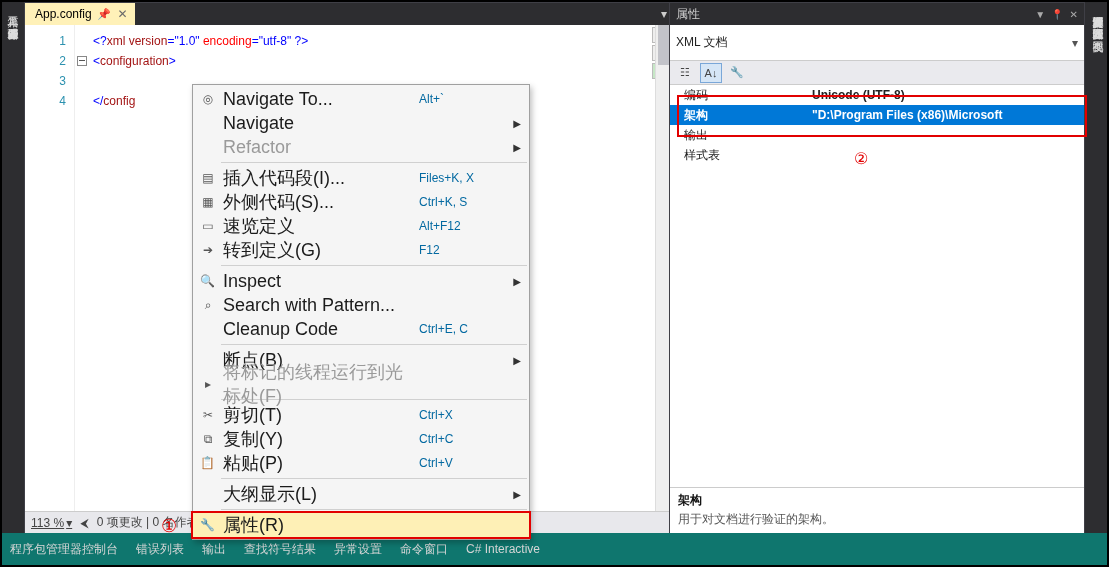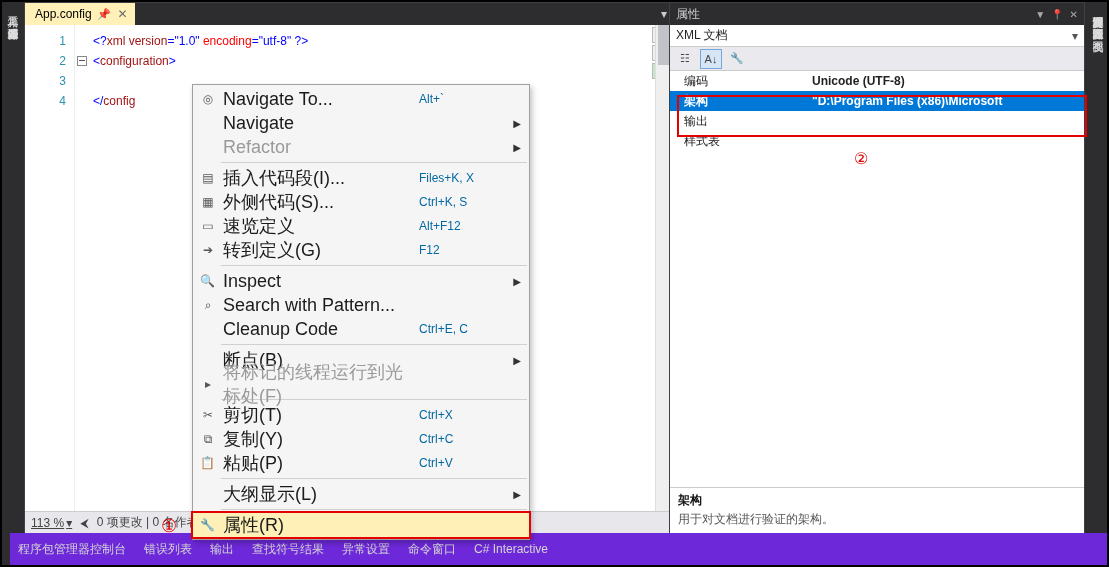--- a/index.html
+++ b/index.html
@@ -39,37 +39,37 @@
 .cm-label { flex:1; padding-left:4px; font-size:18px;}
 .cm-short { width:90px; text-align:left; color:#0369a1; font-size:12px;}
 .cm-arrow { width:12px; text-align:right; color:#333; font-size:10px;}
 .cm-sep { height:1px; margin:3px 2px 3px 28px; background:#d0d0d0;}
 .callout2 { position:absolute; left:852px; top:147px; color:#e20000; font-size:16px; z-index:60;}
 
 .props { position:absolute; right:22px; top:0; width:416px; height:532px; background:#fff; border:1px solid #3f3f46;}
 .props-title { height:22px; background:#2d2d30; color:#d0d0d0; display:flex; align-items:center; padding:0 6px; gap:6px;}
 .props-title .spacer{flex:1;}
 .props-title .tic { font-size:10px; color:#aaa;}
-.props-sub { height:22px; background:#fff; display:flex; align-items:center; padding:0 6px; color:#222; border-bottom:1px solid #ccc;}
+.props-sub { height:36px; background:#fff; display:flex; align-items:center; padding:0 6px; color:#222; border-bottom:1px solid #ccc;}
 .props-sub .dd{margin-left:auto;color:#555;}
 .props-tool { height:24px; background:#eaeaee; display:flex; align-items:center; padding:0 4px; gap:4px; border-bottom:1px solid #ccc;}
 .tbtn { width:22px;height:20px;border:1px solid transparent;display:flex;align-items:center;justify-content:center;font-size:11px;color:#444;}
 .tbtn.selected{border:1px solid #7aa7d8;background:#d6e6f6;}
 .props-grid { }
 .prow { display:flex; height:20px; align-items:center; }
 .prow .pk { width:138px; padding-left:14px; color:#222;}
 .prow .pv { flex:1; padding-left:4px; color:#222; font-weight:600; overflow:hidden; white-space:nowrap;}
 .prow.sel { background:#0078d7;}
 .prow.sel .pk, .prow.sel .pv { color:#fff; font-weight:600;}
 .red-box2 { position:absolute; left:675px; top:93px; width:410px; height:42px; border:2px solid #e20000; z-index:30; pointer-events:none;}
 .props-desc { position:absolute; left:0; right:0; bottom:0; height:46px; border-top:1px solid #ccc; padding:4px 8px; background:#fff;}
 .props-desc .t { font-weight:600; color:#111;}
 .props-desc .d { color:#555; margin-top:2px;}
 
-.bottom-bar { position:absolute; left:8px; right:0; bottom:0; height:32px; background:#6d28d9; color:#d6d6d6; display:flex; align-items:center; padding:0 6px; gap:14px; font-size:12.5px;}
+.bottom-bar { position:absolute; left:0; right:0; bottom:0; height:32px; background:#0f766e; color:#d6d6d6; display:flex; align-items:center; padding:0 6px; gap:14px; font-size:12.5px;}
 .bottom-bar .bt { padding:4px 2px;}
 </style>
 </head>
 <body>
 <div class="outer">
 
 <div class="vbar-left">
   <div class="vt">工具箱</div>
   <div class="vt">服务器资源管理器</div>
 </div>

